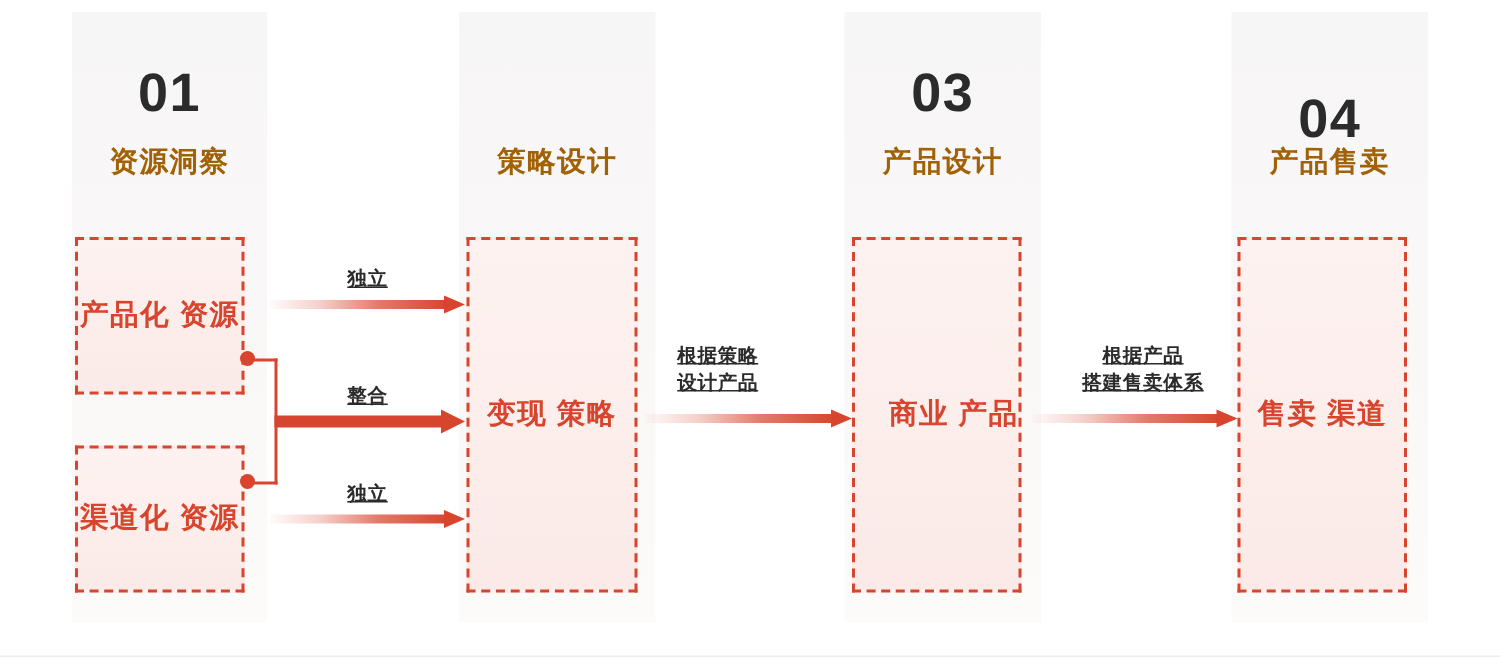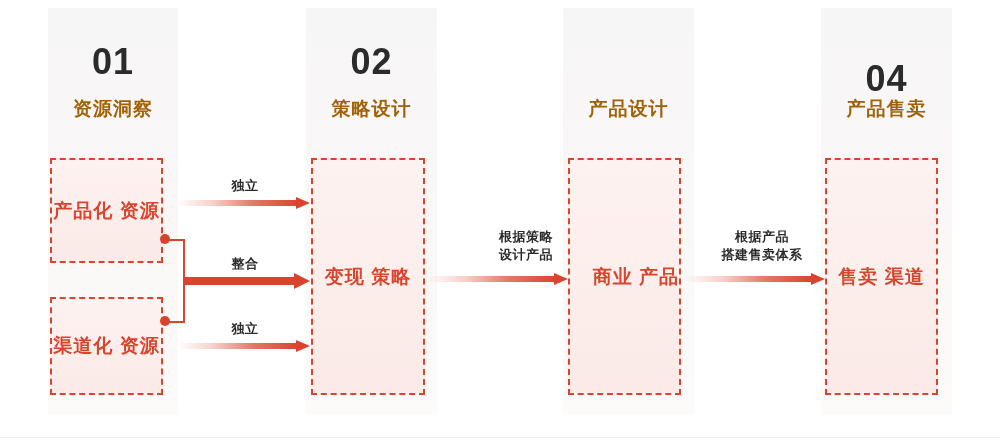--- a/index.html
+++ b/index.html
@@ -77,21 +77,21 @@
   .bracket .hline{position:absolute;height:2px;background:#d8452e;}
   .dot{
     position:absolute;width:10px;height:10px;border-radius:50%;
     background:#d8452e;
   }
 
   
   .caption{
     position:absolute;text-align:center;
     font-size:13px;font-weight:bold;color:#2b2b2b;
-    line-height:1.35;letter-spacing:0.5px;white-space:pre-line;
+    line-height:1.35;letter-spacing:0.5px;white-space:pre-line;text-decoration:underline;
   }
 
   
   .baseline{
     position:absolute;left:0;right:0;height:1px;background:#ececec;
   }
 </style>
 </head>
 <body>
 
@@ -107,28 +107,28 @@
 
   <div class="node" style="left:50px;top:158px;width:113px;height:105px;">
     <span class="node-label">产品化
 资源</span>
   </div>
   <div class="node" style="left:50px;top:297px;width:113px;height:98px;">
     <span class="node-label">渠道化
 资源</span>
   </div>
 
-  <div class="col-num" style="left:306px;width:131px;top:44px;">02</div>
   <div class="col-title" style="left:306px;width:131px;top:99px;">策略设计</div>
 
   <div class="node" style="left:311px;top:158px;width:114px;height:237px;">
     <span class="node-label">变现
 策略</span>
   </div>
 
+  <div class="col-num" style="left:563px;width:131px;top:44px;">03</div>
   <div class="col-title" style="left:563px;width:131px;top:99px;">产品设计</div>
 
   <div class="node" style="left:568px;top:158px;width:113px;height:237px;justify-content:flex-end;">
     <span class="node-label">商业
 产品</span>
   </div>
 
   <div class="col-num" style="left:821px;width:131px;top:44px;margin-top:17px;">04</div>
   <div class="col-title" style="left:821px;width:131px;top:99px;">产品售卖</div>
 
@@ -156,21 +156,21 @@
     <div class="shaft" style="width:113px;"></div>
     <div class="head"></div>
   </div>
 
   <div class="caption" style="left:180px;width:130px;top:320px;">独立</div>
   <div class="garrow" style="left:180px;width:130px;top:340px;">
     <div class="shaft" style="width:118px;"></div>
     <div class="head"></div>
   </div>
 
-  <div class="caption" style="left:428px;width:125px;top:228px;text-align:right;">根据策略
+  <div class="caption" style="left:416px;width:125px;top:228px;">根据策略
 设计产品</div>
   <div class="garrow" style="left:430px;width:138px;top:273px;">
     <div class="shaft" style="width:126px;"></div>
     <div class="head"></div>
   </div>
 
   <div class="caption" style="left:692px;width:140px;top:228px;">根据产品
 搭建售卖体系</div>
   <div class="garrow" style="left:688px;width:137px;top:273px;">
     <div class="shaft" style="width:125px;"></div>

